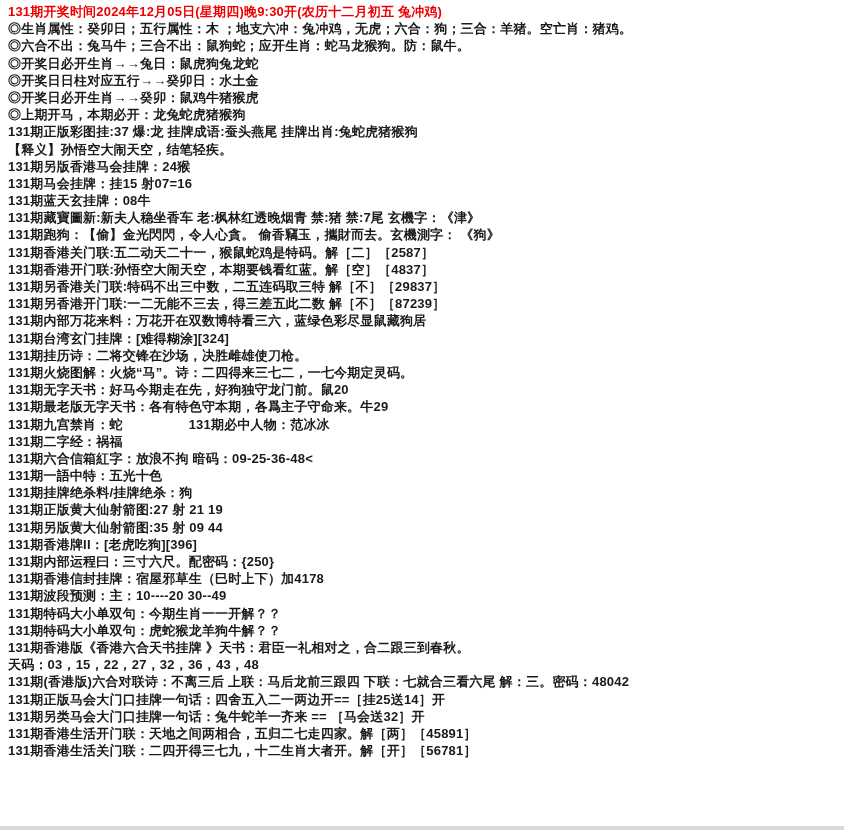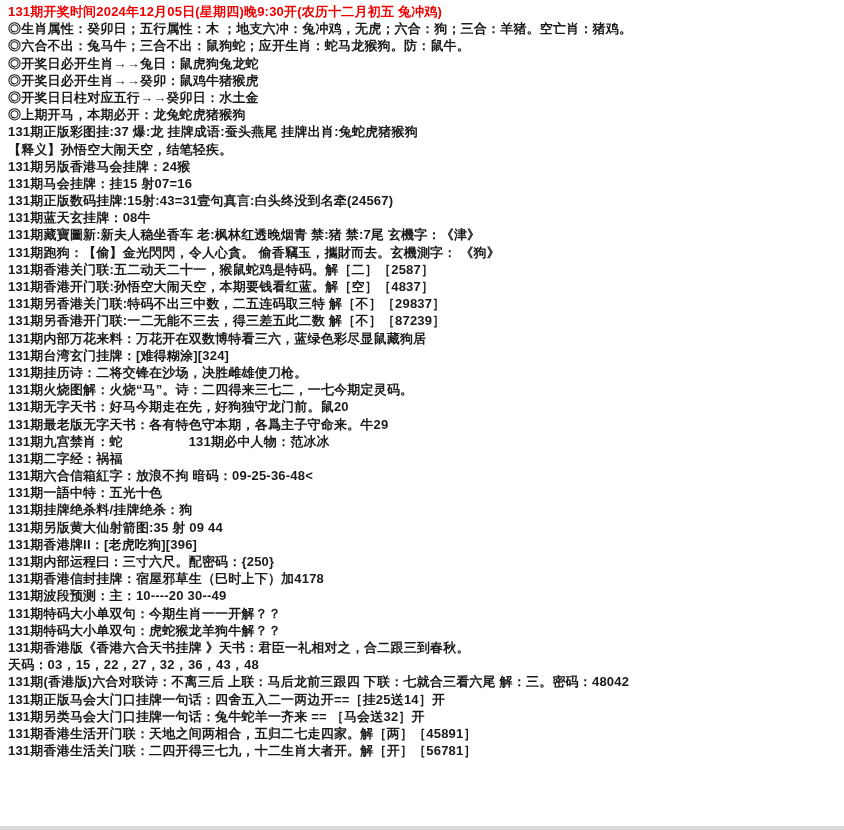--- a/index.html
+++ b/index.html
@@ -42,46 +42,46 @@
 </style>
 </head>
 <body style="background: rgb(255, 255, 255);">
 
 <div class="page" style="--ink: #1a1a1a; --red: #ee0000;">
   <div>
       <div class="line red">131期开奖时间2024年12月05日(星期四)晚9:30开(农历十二月初五 兔冲鸡)</div>
       <div class="line">◎生肖属性：癸卯日；五行属性：木 ；地支六冲：兔冲鸡，无虎；六合：狗；三合：羊猪。空亡肖：猪鸡。</div>
       <div class="line">◎六合不出：兔马牛；三合不出：鼠狗蛇；应开生肖：蛇马龙猴狗。防：鼠牛。</div>
       <div class="line">◎开奖日必开生肖→→兔日：鼠虎狗兔龙蛇</div>
+      <div class="line">◎开奖日日柱对应五行→→癸卯日：水土金</div>
       <div class="line">◎开奖日必开生肖→→癸卯：鼠鸡牛猪猴虎</div>
-      <div class="line">◎开奖日日柱对应五行→→癸卯日：水土金</div>
       <div class="line">◎上期开马，本期必开：龙兔蛇虎猪猴狗</div>
       <div class="line">131期正版彩图挂:37 爆:龙 挂牌成语:蚕头燕尾 挂牌出肖:兔蛇虎猪猴狗</div>
       <div class="line">【释义】孙悟空大闹天空，结笔轻疾。</div>
       <div class="line">131期另版香港马会挂牌：24猴</div>
       <div class="line">131期马会挂牌：挂15 射07=16</div>
-      <div class="line">131期正版数码挂牌:15射:43=31壹句真言:白头终没到名牵(24567)</div>
       <div class="line">131期蓝天玄挂牌：08牛</div>
       <div class="line">131期藏寶圖新:新夫人稳坐香车 老:枫林红透晚烟青 禁:猪 禁:7尾 玄機字：《津》</div>
       <div class="line">131期跑狗：【偷】金光閃閃，令人心貪。 偷香竊玉，攜財而去。玄機測字： 《狗》</div>
       <div class="line">131期香港关门联:五二动天二十一，猴鼠蛇鸡是特码。解［二］［2587］</div>
       <div class="line">131期香港开门联:孙悟空大闹天空，本期要钱看红蓝。解［空］［4837］</div>
       <div class="line">131期另香港关门联:特码不出三中数，二五连码取三特 解［不］［29837］</div>
       <div class="line">131期另香港开门联:一二无能不三去，得三差五此二数 解［不］［87239］</div>
       <div class="line">131期内部万花来料：万花开在双数博特看三六，蓝绿色彩尽显鼠藏狗居</div>
       <div class="line">131期台湾玄门挂牌：[难得糊涂][324]</div>
       <div class="line">131期挂历诗：二将交锋在沙场，决胜雌雄使刀枪。</div>
       <div class="line">131期火烧图解：火烧“马”。诗：二四得来三七二，一七今期定灵码。</div>
       <div class="line">131期无字天书：好马今期走在先，好狗独守龙门前。鼠20</div>
       <div class="line">131期最老版无字天书：各有特色守本期，各爲主子守命来。牛29</div>
       <div class="line">131期九宫禁肖：蛇　　　　　131期必中人物：范冰冰</div>
       <div class="line">131期二字经：祸福</div>
       <div class="line">131期六合信箱紅字：放浪不拘 暗码：09-25-36-48&lt;</div>
       <div class="line">131期一語中特：五光十色</div>
       <div class="line">131期挂牌绝杀料/挂牌绝杀：狗</div>
+      <div class="line">131期正版黄大仙射箭图:27 射 21 19</div>
       <div class="line">131期另版黄大仙射箭图:35 射 09 44</div>
       <div class="line">131期香港牌II：[老虎吃狗][396]</div>
       <div class="line">131期内部运程曰：三寸六尺。配密码：{250}</div>
       <div class="line">131期香港信封挂牌：宿屋邪草生（巳时上下）加4178</div>
       <div class="line">131期波段预测：主：10----20 30--49</div>
       <div class="line">131期特码大小单双句：今期生肖一一开解？？</div>
       <div class="line">131期特码大小单双句：虎蛇猴龙羊狗牛解？？</div>
       <div class="line">131期香港版《香港六合天书挂牌 》天书：君臣一礼相对之，合二跟三到春秋。</div>
       <div class="line">天码：03，15，22，27，32，36，43，48</div>
       <div class="line">131期(香港版)六合对联诗：不离三后 上联：马后龙前三跟四 下联：七就合三看六尾 解：三。密码：48042</div>

